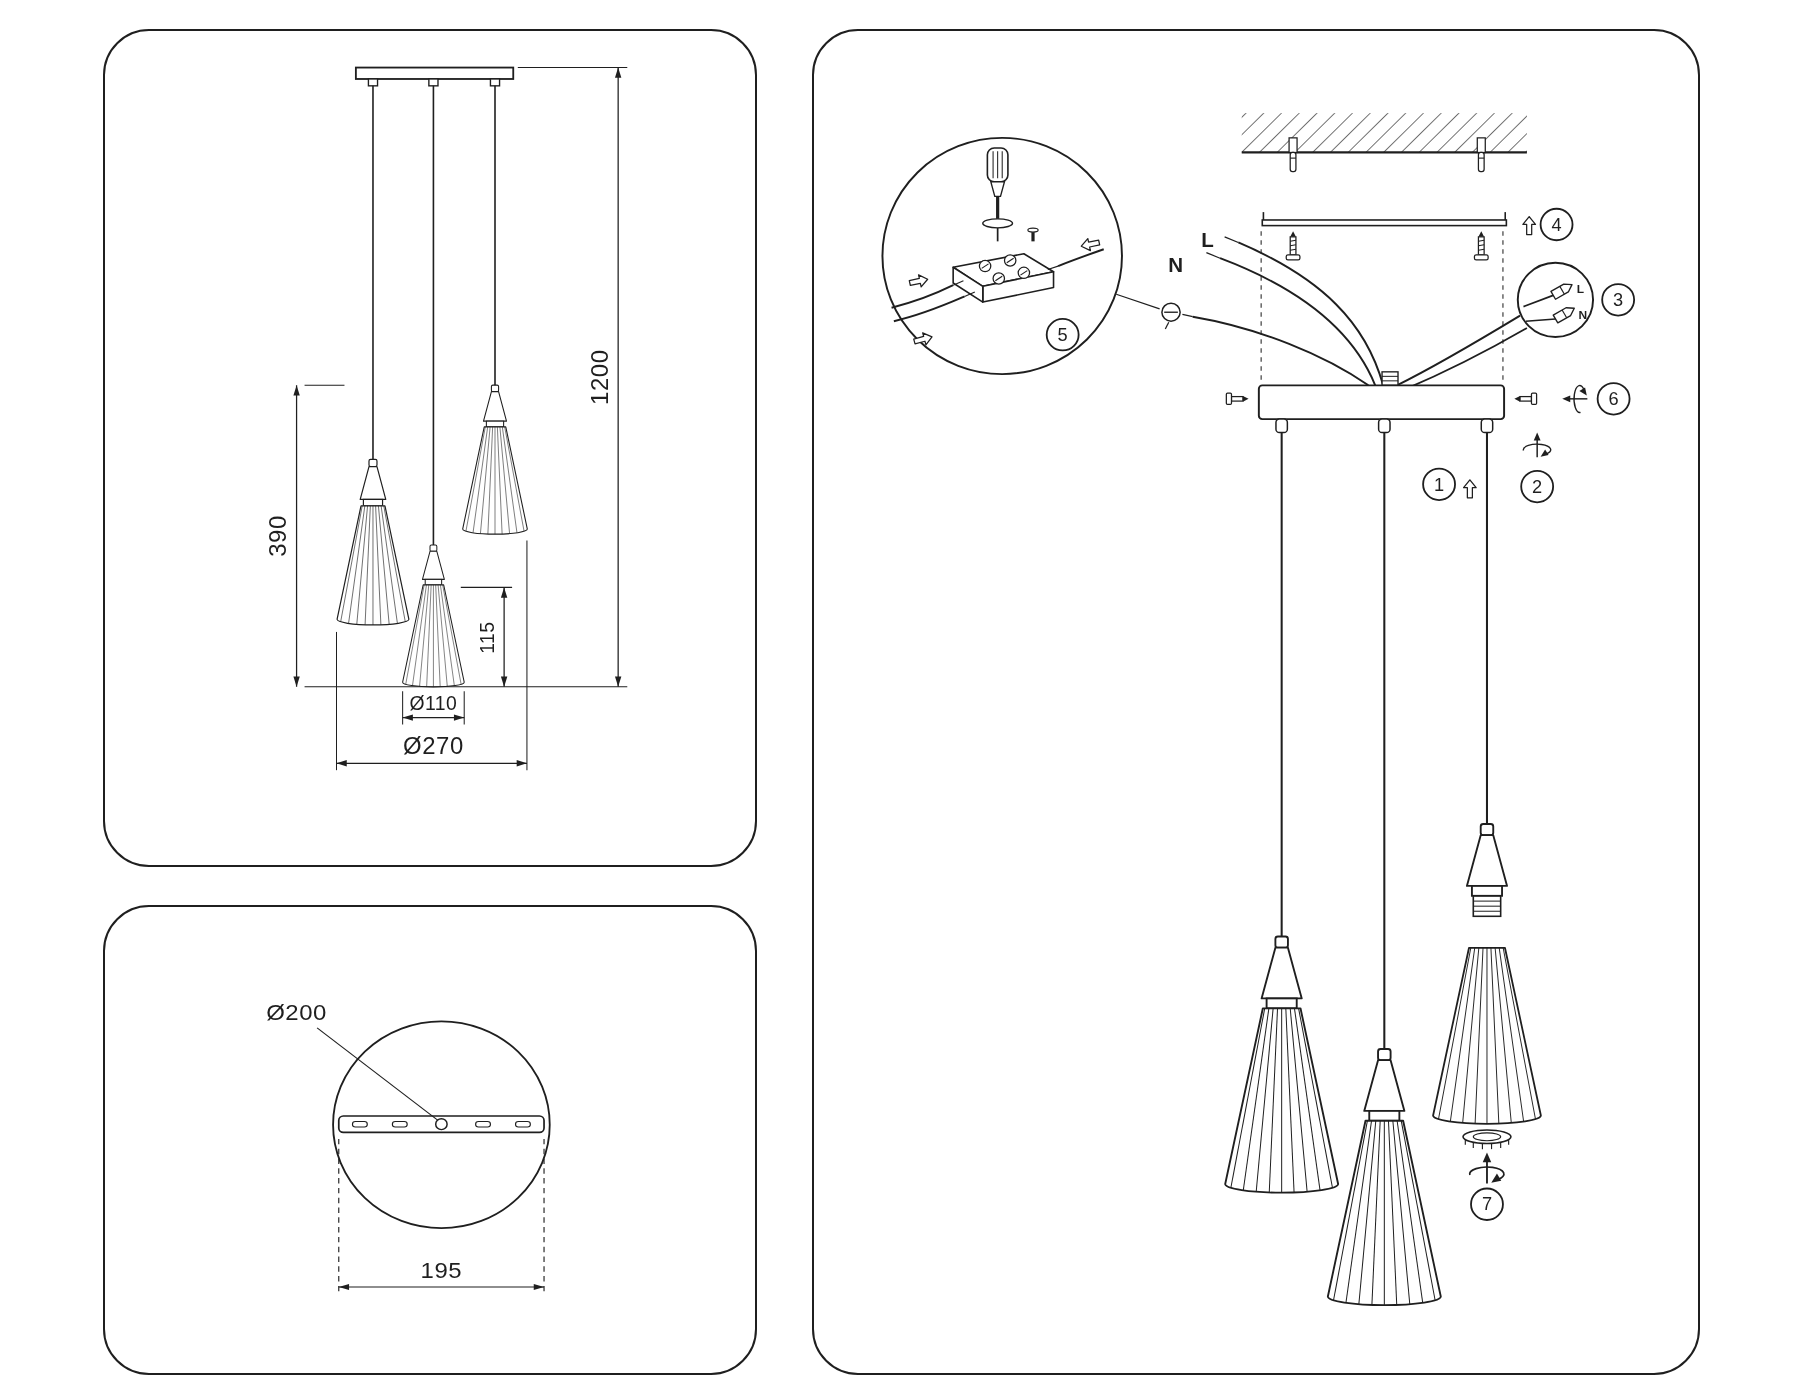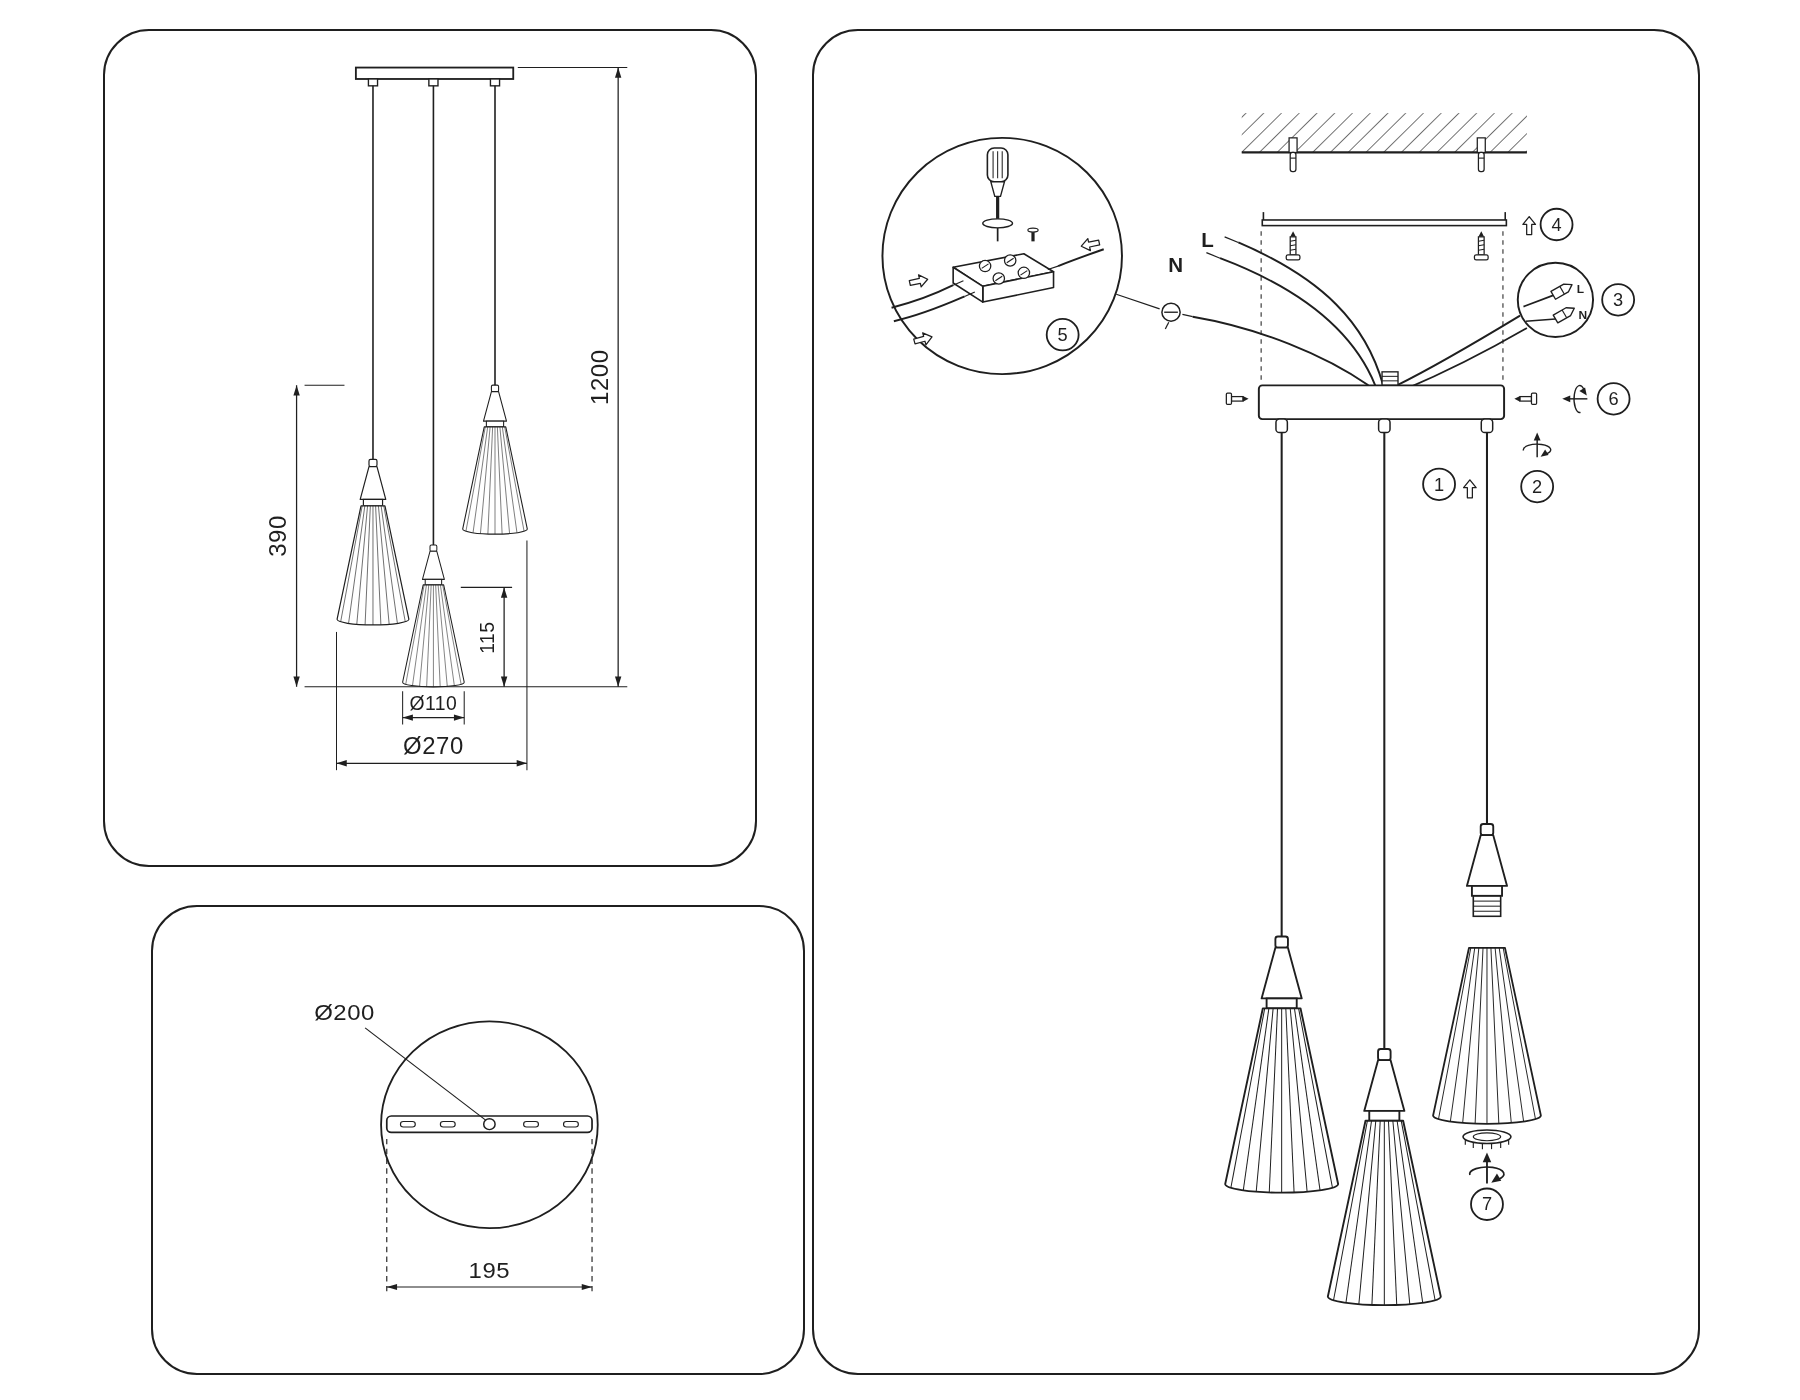--- a/index.html
+++ b/index.html
@@ -1,21 +1,21 @@
 <!DOCTYPE html>
 <html><head>
 <meta charset="utf-8">
 <style>
   html,body{margin:0;padding:0;background:#ffffff;}
   #stage{position:relative;width:1800px;height:1400px;background:#ffffff;
          font-family:"Liberation Sans",sans-serif;overflow:hidden;}
   .panel{position:absolute;border:2.5px solid #1f1f1f;border-radius:46px;background:#ffffff;box-sizing:border-box;}
   .panel svg{position:absolute;left:0;top:0;width:100%;height:100%;display:block;}
   #panel-front{left:103px;top:29px;width:654px;height:838px;}
-  #panel-top{left:103px;top:905px;width:654px;height:470px;margin-left:48px;}
+  #panel-top{left:103px;top:905px;width:654px;height:470px;}
   #panel-assembly{left:812px;top:29px;width:888px;height:1346px;}
   text{stroke:none;fill:#1f1f1f;font-family:"Liberation Sans",sans-serif;}
   .dim{font-size:21px;letter-spacing:.5px;}
   .dim-s{font-size:17px;letter-spacing:.4px;}
   .stepnum{font-size:16px;}
   .wirelabel{font-size:18px;font-weight:bold;}
   .tinylabel{font-size:10.5px;font-weight:bold;}
 </style>
 </head>
 <body>

